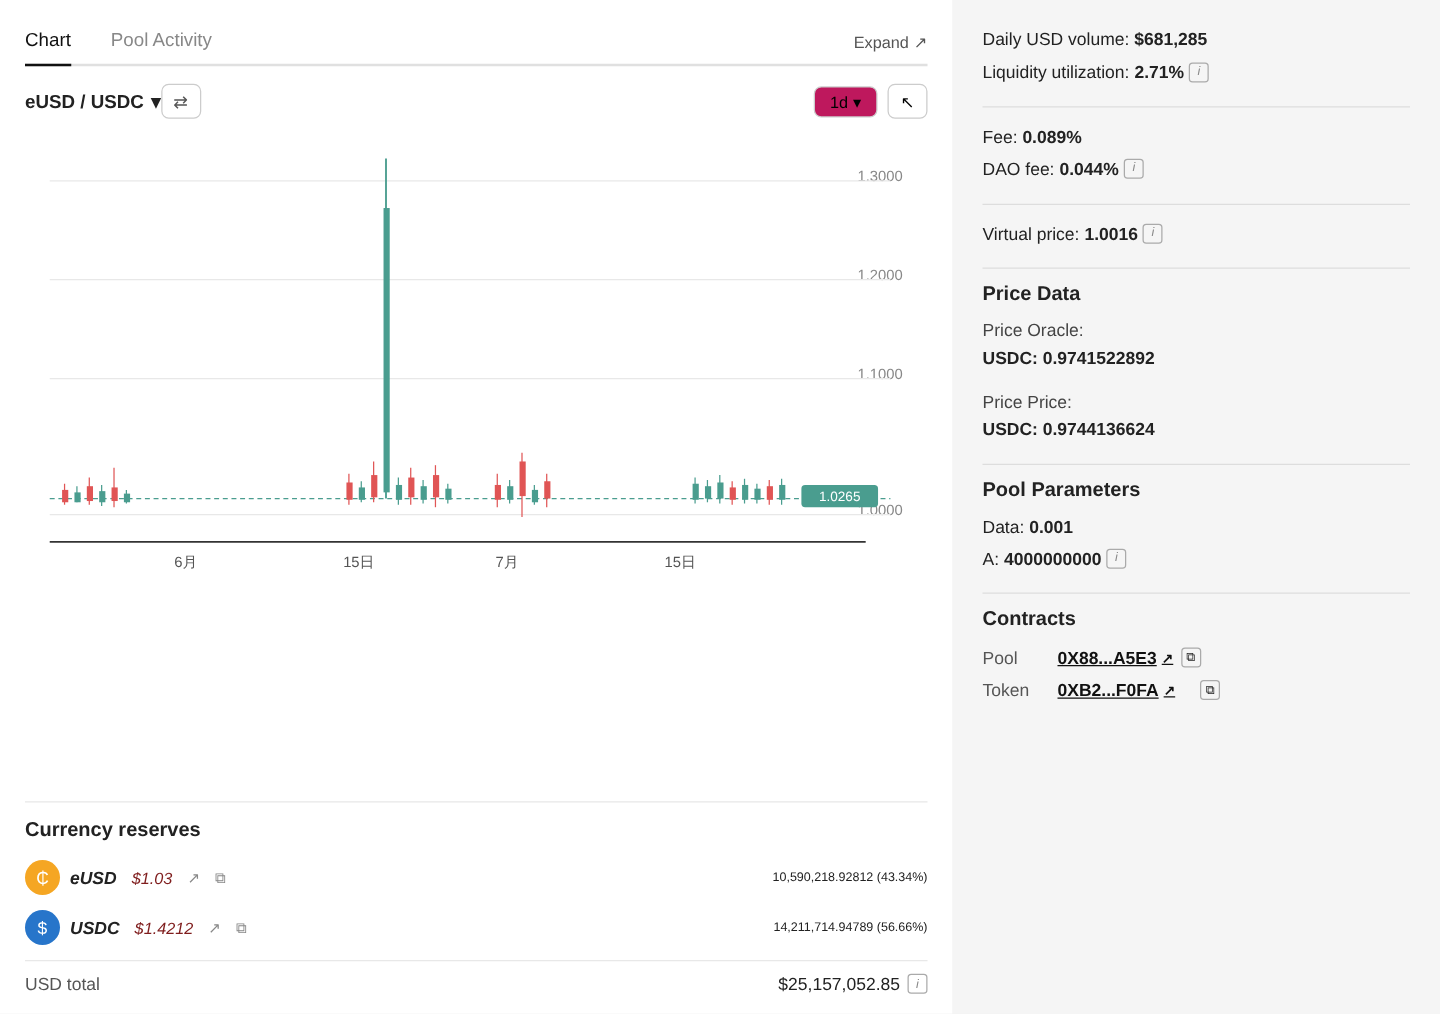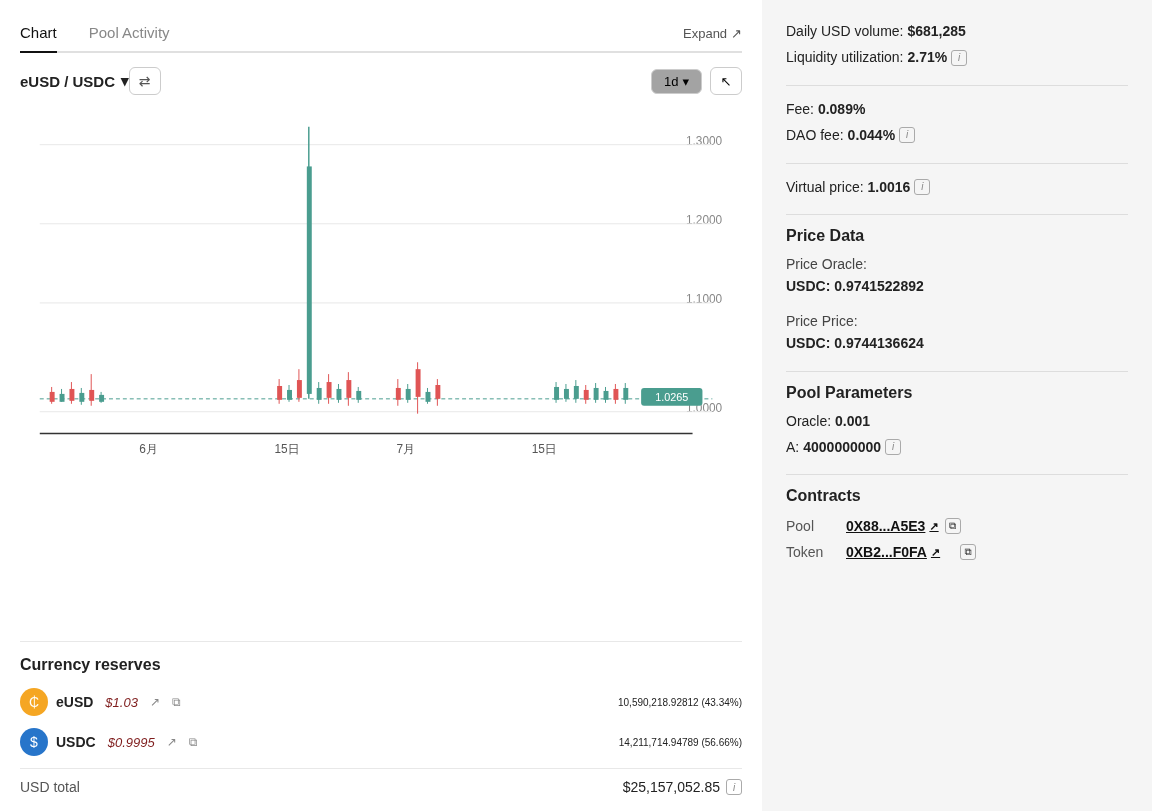--- a/index.html
+++ b/index.html
@@ -95,21 +95,21 @@
       display: flex;
       align-items: center;
       gap: 8px;
     }
     .timeframe-btn {
       border: 1.5px solid #ccc;
       border-radius: 6px;
       padding: 4px 12px;
       font-size: 13px;
       cursor: pointer;
-      background: #a3a3a3;
+      background: #be185d;
       display: flex;
       align-items: center;
       gap: 4px;
     }
     .cursor-btn {
       border: 1.5px solid #ccc;
       border-radius: 6px;
       width: 32px;
       height: 28px;
       display: flex;
@@ -157,20 +157,21 @@
       align-items: center;
       justify-content: center;
       font-size: 14px;
       flex-shrink: 0;
     }
     .token-icon.eusd { background: #f5a623; color: #fff; }
     .token-icon.usdc { background: #2775ca; color: #fff; }
     .token-name {
       font-weight: 600;
       font-size: 14px;
+      font-style: italic;
     }
     .token-price {
       font-size: 13px;
       color: #7f1d1d;
       margin-left: 4px;
       font-style: italic;
     }
     .icon-link {
       color: #888;
       cursor: pointer;
@@ -429,21 +430,21 @@
         <span class="icon-link">↗</span>
         <span class="icon-link">⧉</span>
       </div>
       <div class="reserve-amount">10,590,218.92812 (43.34%)</div>
     </div>
 
     <div class="reserve-row">
       <div class="reserve-token-info">
         <div class="token-icon usdc">$</div>
         <span class="token-name">USDC</span>
-        <span class="token-price">$0.9995</span>
+        <span class="token-price">$1.4212</span>
         <span class="icon-link">↗</span>
         <span class="icon-link">⧉</span>
       </div>
       <div class="reserve-amount">14,211,714.94789 (56.66%)</div>
     </div>
 
     <div class="usd-total-row">
       <span class="usd-total-label">USD total</span>
       <div class="usd-total-value">
         <span>$25,157,052.85</span>
@@ -498,21 +499,21 @@
   <div class="stat-row">
     <div class="stat-label">Price Price:</div>
     <div class="stat-value">USDC: 0.9744136624</div>
   </div>
 
   <div class="divider"></div>
 
   <div class="section-title">Pool Parameters</div>
 
   <div class="stat-row">
-    <span>Oracle:</span>
+    <span>Data:</span>
     <span class="stat-bold">0.001</span>
   </div>
   <div class="stat-row" style="display:flex;align-items:center;gap:4px;">
     <span>A:</span>
     <span class="stat-bold">4000000000</span>
     <span class="info-icon">i</span>
   </div>
 
   <div class="divider"></div>
 

